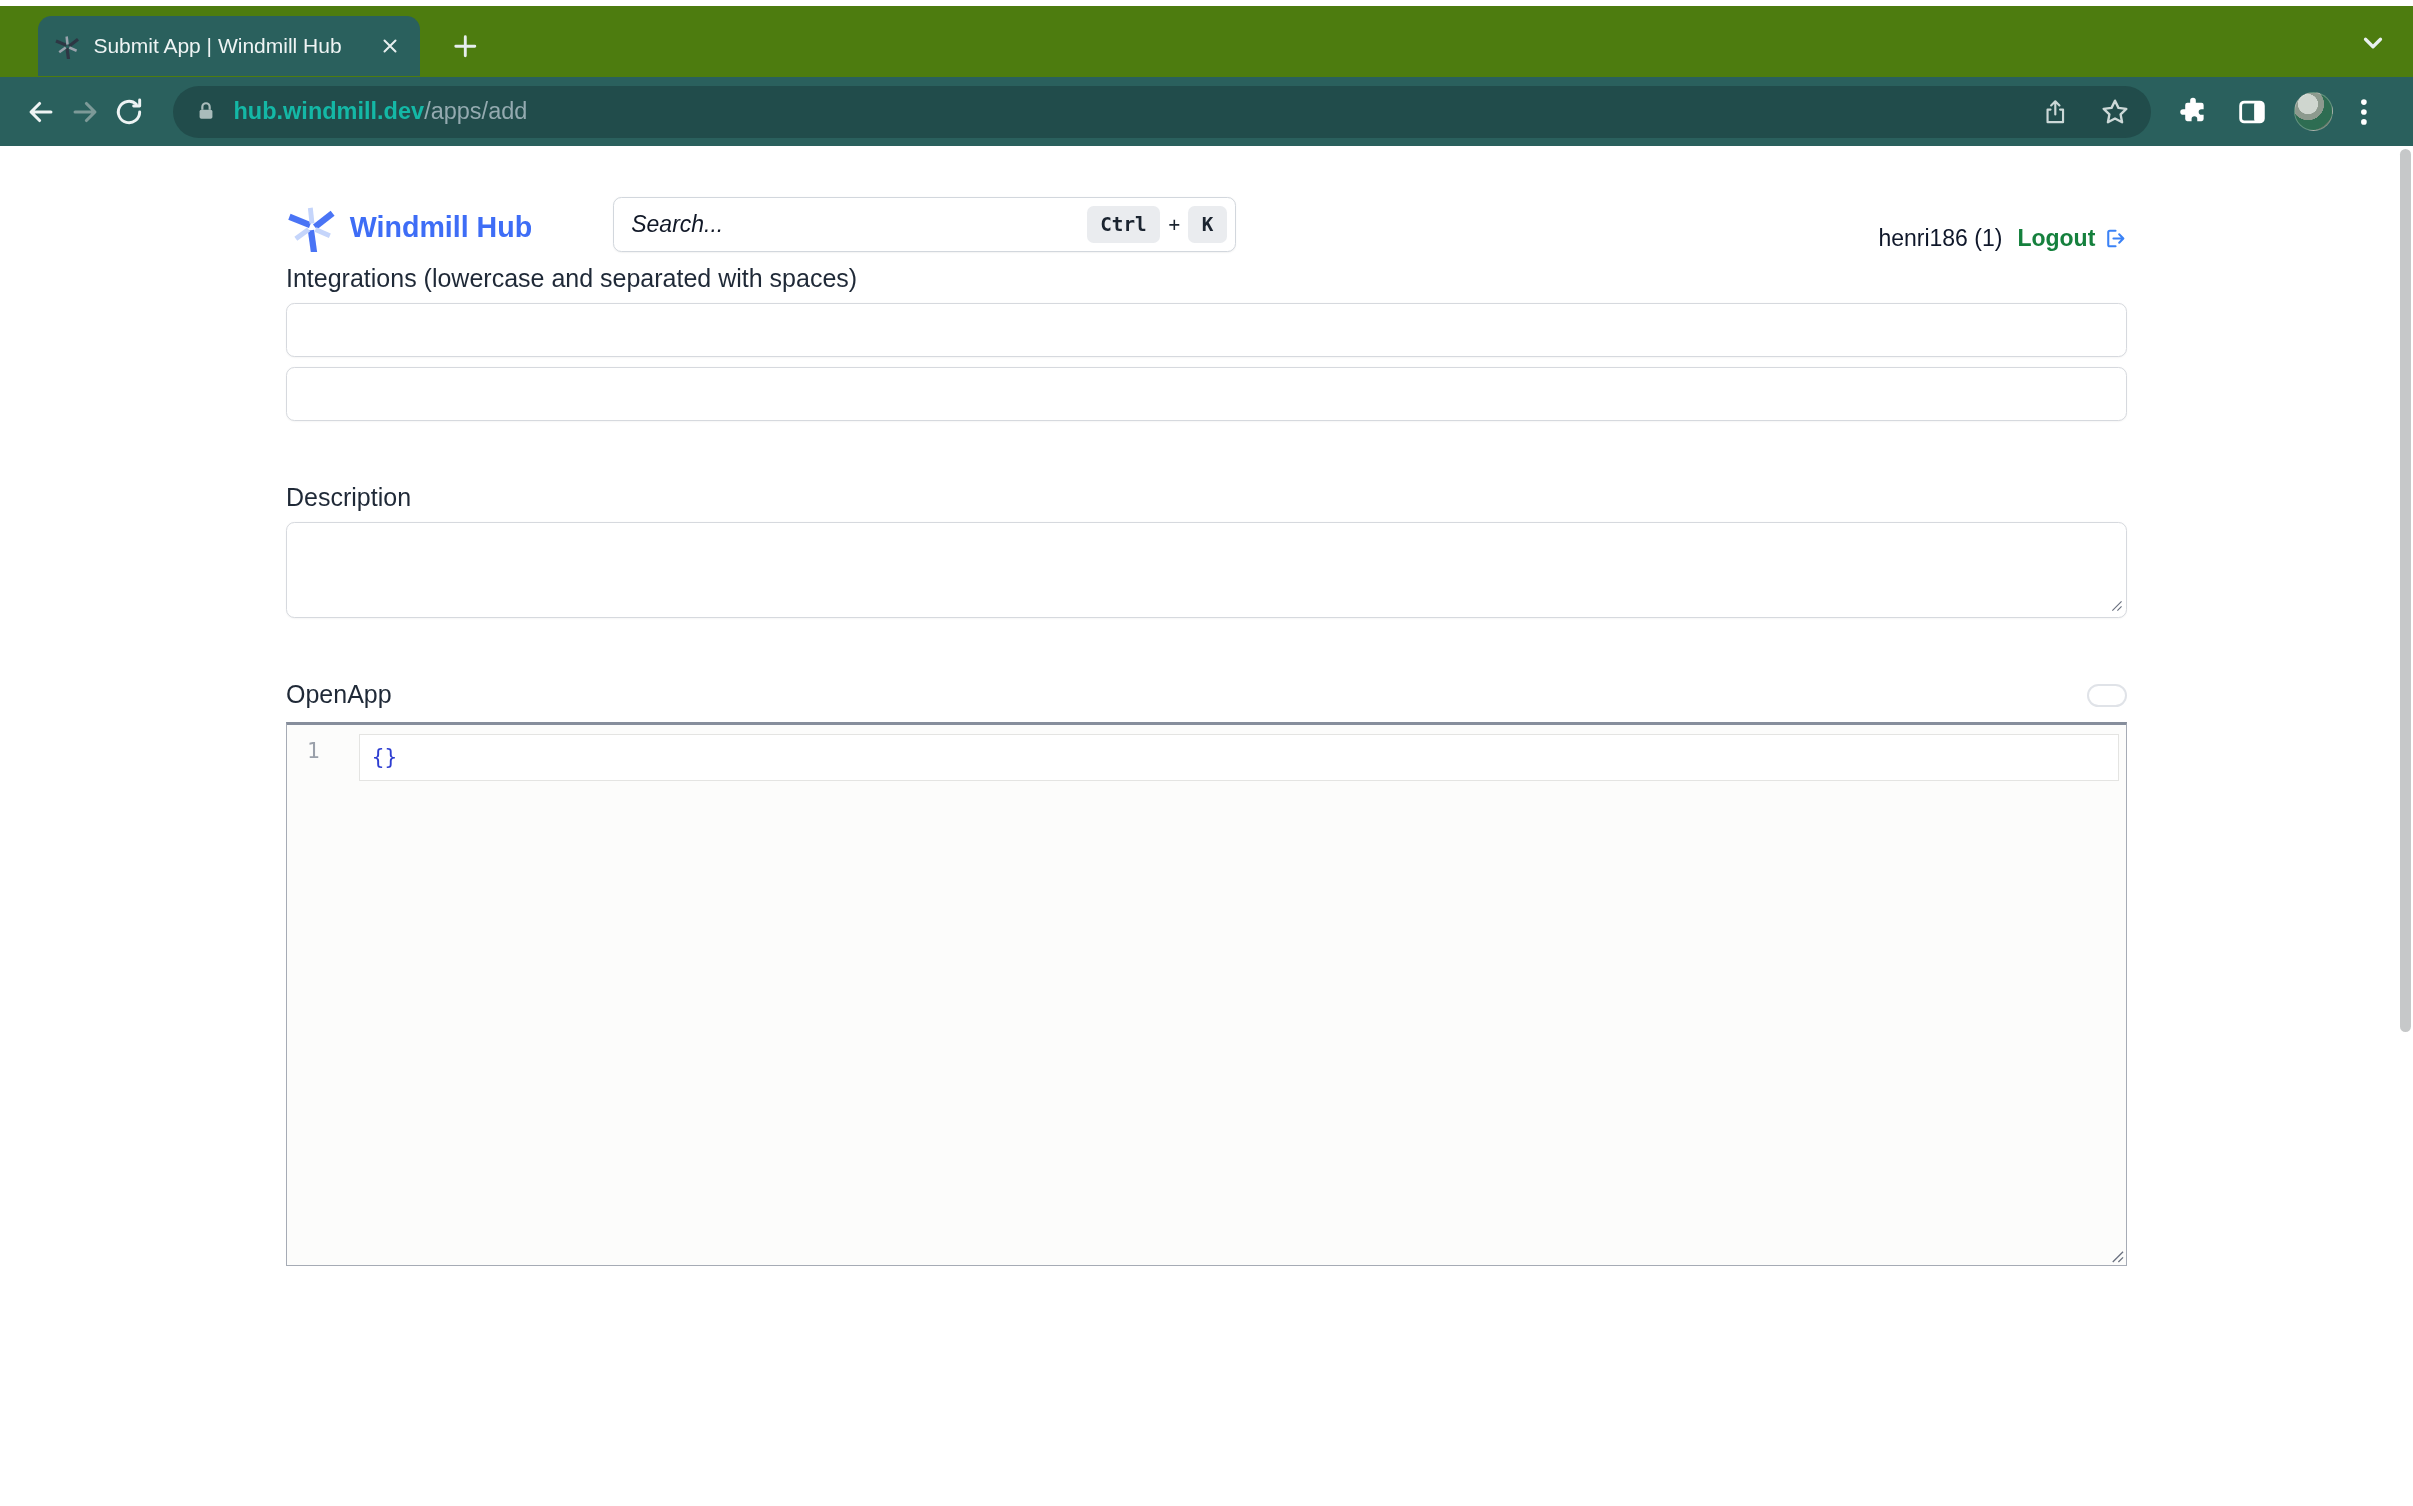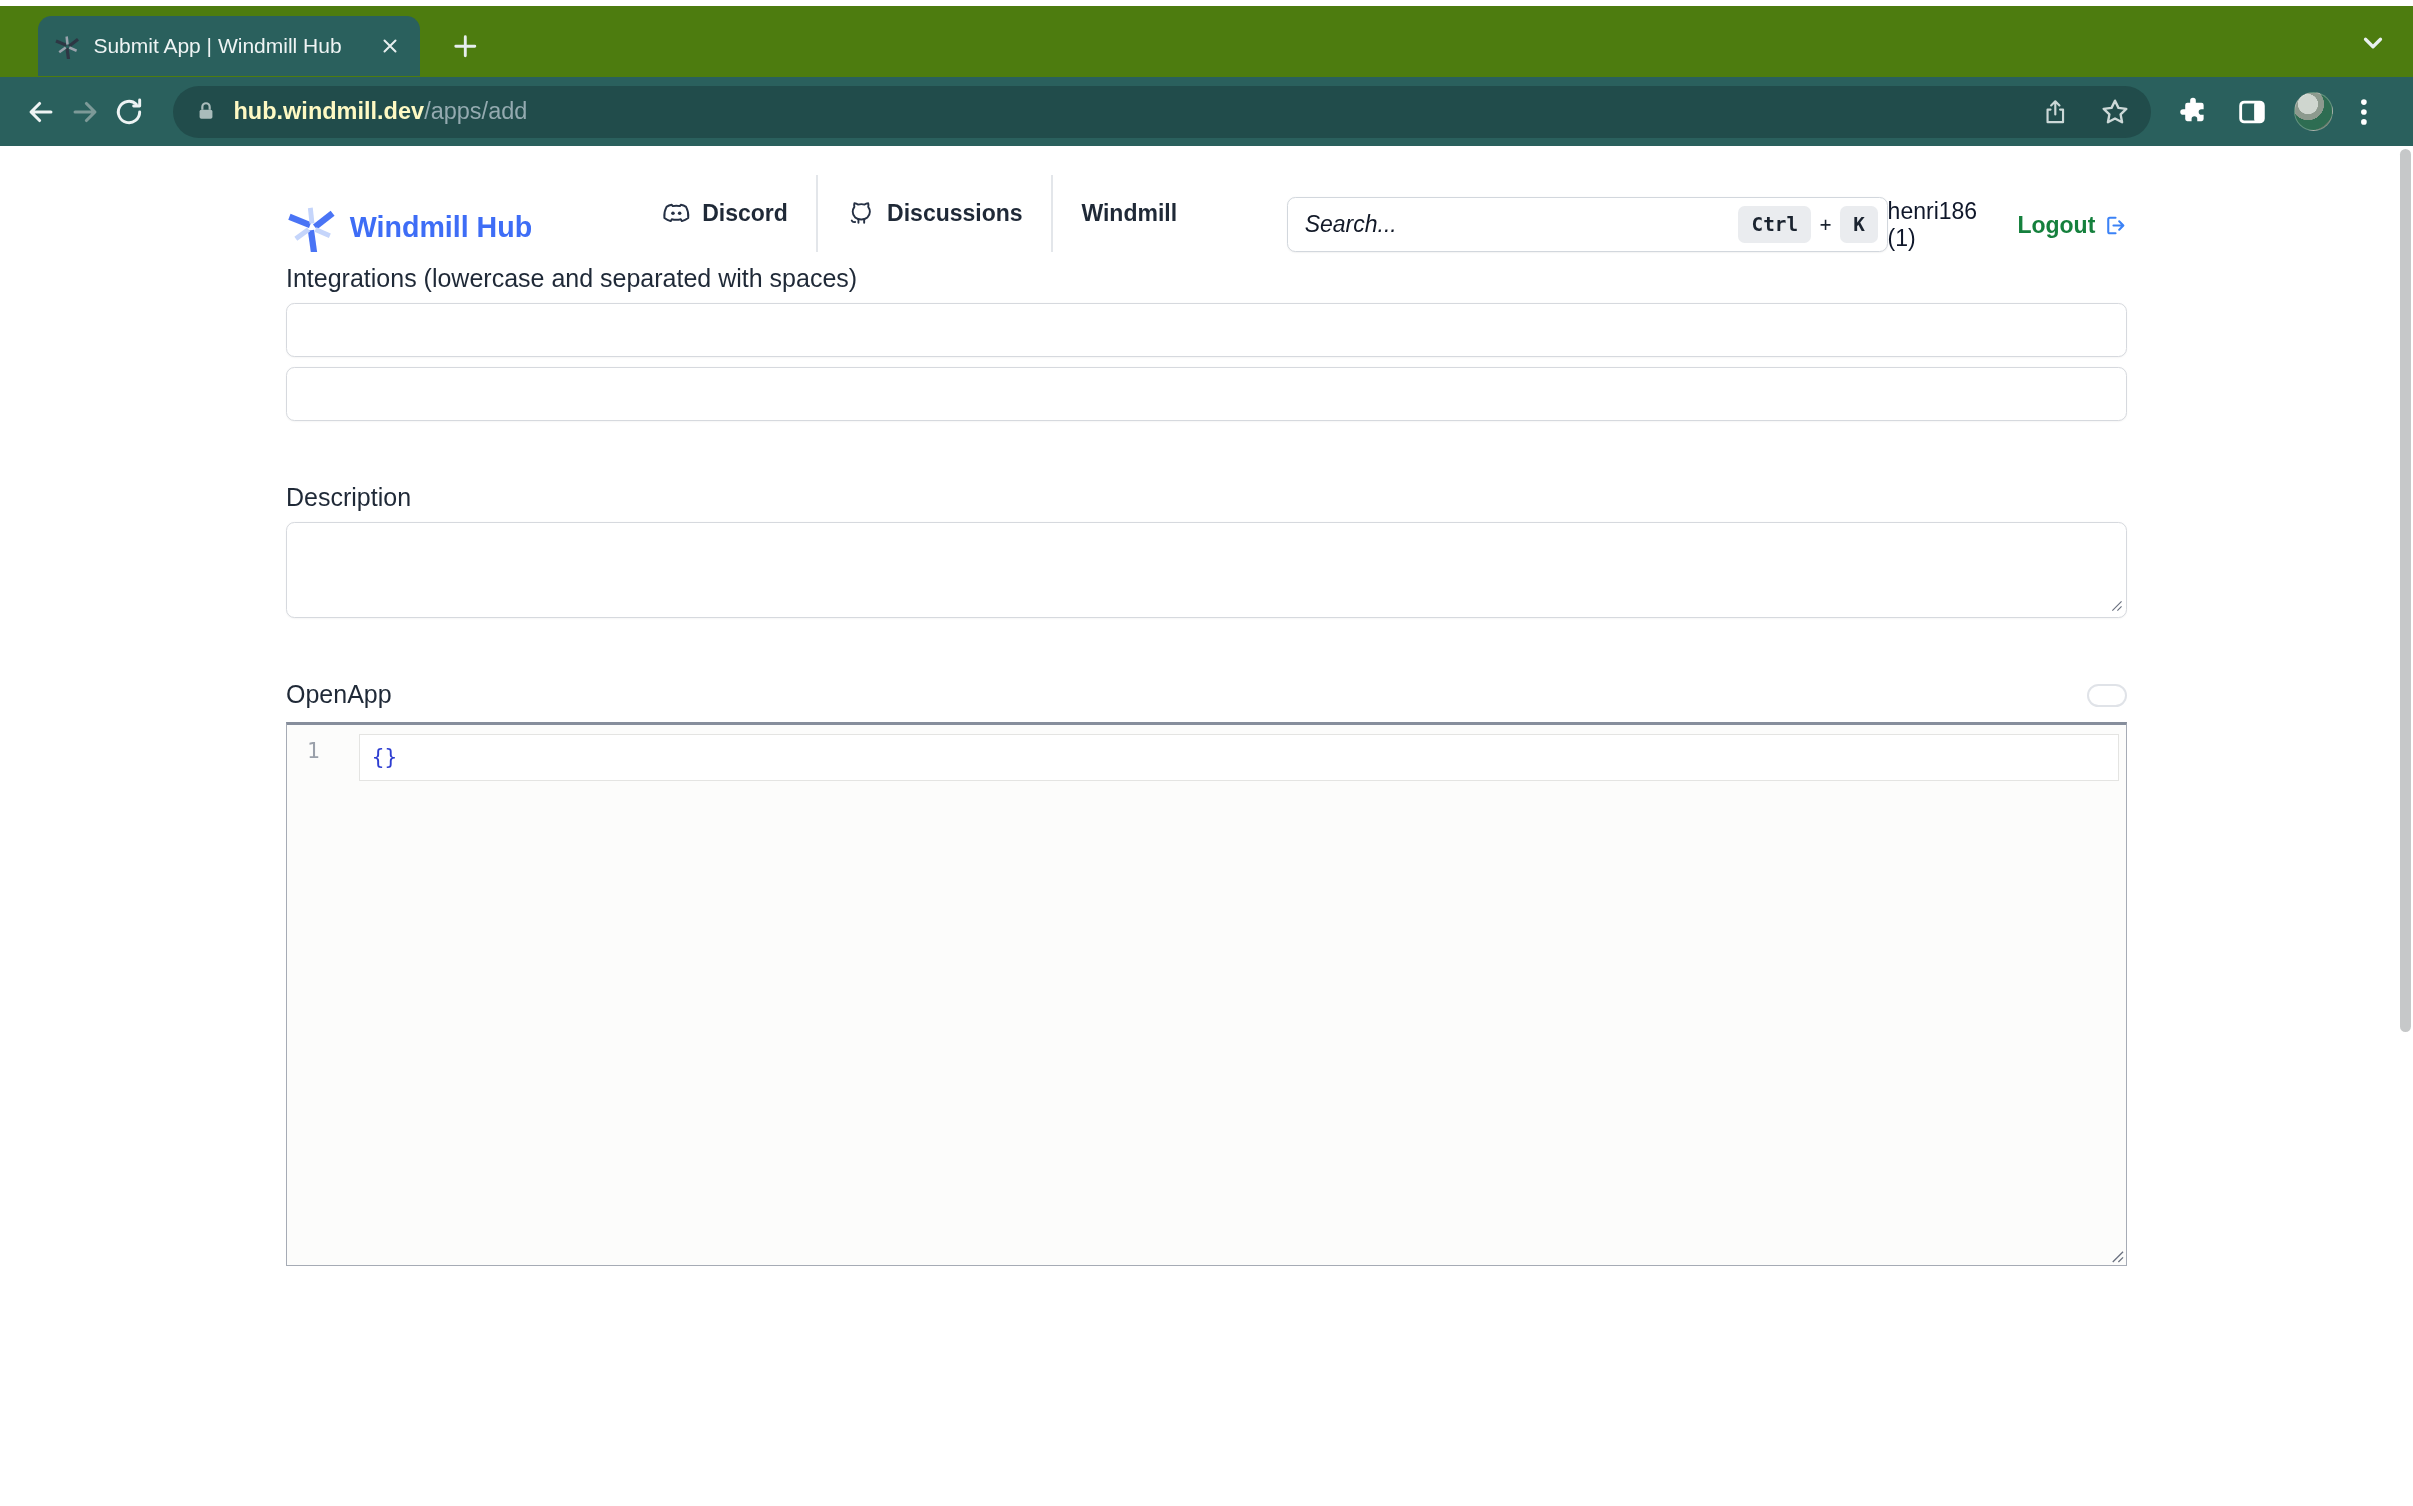--- a/index.html
+++ b/index.html
@@ -23,21 +23,21 @@
   .tabstrip-chevron { position:absolute; right:23.5px; top:22px; }
 
   .toolbar { position:relative; width:100%; height:69px; background:#2a605d;
              display:flex; align-items:center; }
   .nav-btn { width:44px; height:44px; display:flex; align-items:center; justify-content:center;
              border-radius:50%; flex:0 0 auto; }
   .nav-btn.back { margin-left:18.5px; }
   .omnibox { margin-left:22px; width:1978px; height:52px; background:#214c4b;
              border-radius:26px; display:flex; align-items:center; padding:0 20px 0 22px; }
   .omnibox .url { margin-left:17px; font-size:23.5px; flex:1; white-space:nowrap; overflow:hidden; }
-  .url-host { color:#fef9c3; font-weight:700;text-align:center; }
+  .url-host { color:#14b8a6; font-weight:700;text-align:center; }
   .url-path { color:#94aab0; font-weight:400; }
   .omni-right { display:flex; align-items:center; gap:28.6px; margin-left:17px; }
   .tb-right { display:flex; align-items:center; gap:25px; margin-left:25px; }
   .avatar { width:39px; height:39px; border-radius:50%;
             background: radial-gradient(circle at 35% 30%, #cfd6cf 0 28%, #8d9a8e 29% 45%, #2e6d52 46% 75%, #55715f 76%);
             border:0.8px solid rgba(255,255,255,.25); }
 
   
   .page { position:relative; width:100%; height:1367px; background:#ffffff; overflow:hidden; }
   .scroll-thumb { position:absolute; right:1.7px; top:3.4px; width:11px; height:883px;
@@ -196,42 +196,20 @@
             <polygon points="52,44 88,16 96,26 60,54" fill="#4a74f5" transform="rotate(120 50 50)"></polygon>
             <polygon points="52,44 88,16 96,26 60,54" fill="#4a74f5" transform="rotate(240 50 50)"></polygon>
             <polygon points="54,42 80,23 86,31 60,50" fill="#c5d5fb" transform="rotate(60 50 50)"></polygon>
             <polygon points="54,42 80,23 86,31 60,50" fill="#c5d5fb" transform="rotate(180 50 50)"></polygon>
             <polygon points="54,42 80,23 86,31 60,50" fill="#c5d5fb" transform="rotate(300 50 50)"></polygon>
           </g>
         </svg>
         <span class="brand-name">Windmill Hub</span>
       </div>
 
-      <nav class="main-nav">
-        <div class="nav-item">
-          <svg width="28.6" height="28.6" viewBox="0 0 24 24">
-            <path d="M9 6 C11 5.5 13 5.5 15 6 L15.8 4.8 C17.4 5.1 18.9 5.7 20.2 6.6 C21.8 9.6 22.4 12.8 22 16 C20.4 17.2 18.6 18.1 16.7 18.6 L15.8 17 C13.3 17.6 10.7 17.6 8.2 17 L7.3 18.6 C5.4 18.1 3.6 17.2 2 16 C1.6 12.8 2.2 9.6 3.8 6.6 C5.1 5.7 6.6 5.1 8.2 4.8 Z" stroke="#253044" stroke-width="1.6" fill="none" stroke-linejoin="round"></path>
-            <circle cx="9.2" cy="12" r="1.5" fill="#253044"></circle>
-              <circle cx="14.8" cy="12" r="1.5" fill="#253044"></circle>
-          </svg>
-          <span>Discord</span>
-        </div>
-        <div class="nav-sep"></div>
-        <div class="nav-item">
-          <svg width="28.6" height="28.6" viewBox="0 0 24 24">
-            <path d="M4.8 10.8c0-1.6.5-3 1.4-4.2-.3-1-.3-2.1 0-3.1 1.1.1 2.1.5 3 1.2.9-.3 1.8-.4 2.8-.4s1.9.1 2.8.4c.9-.7 1.9-1.1 3-1.2.3 1 .3 2.1 0 3.1.9 1.2 1.4 2.6 1.4 4.2 0 4-3.2 6.4-7.2 6.4s-7.2-2.4-7.2-6.4z" stroke="#253044" stroke-width="1.6" fill="none" stroke-linejoin="round"></path>
-            <path d="M9.6 17 v3 M14.4 17 v3 M6.8 19.3 c-1.4.4-2.3-.2-2.8-1.2" stroke="#253044" stroke-width="1.6" fill="none" stroke-linecap="round"></path>
-          </svg>
-          <span>Discussions</span>
-        </div>
-        <div class="nav-sep"></div>
-        <div class="nav-item">
-          <span>Windmill</span>
-        </div>
-      </nav>
 
       <div class="search-box">
         <input type="text" placeholder="Search..." style="">
         <span class="kbd-group">
           <span class="kbd">Ctrl</span>
           <span class="kbd-plus">+</span>
           <span class="kbd">K</span>
         </span>
       </div>
 

